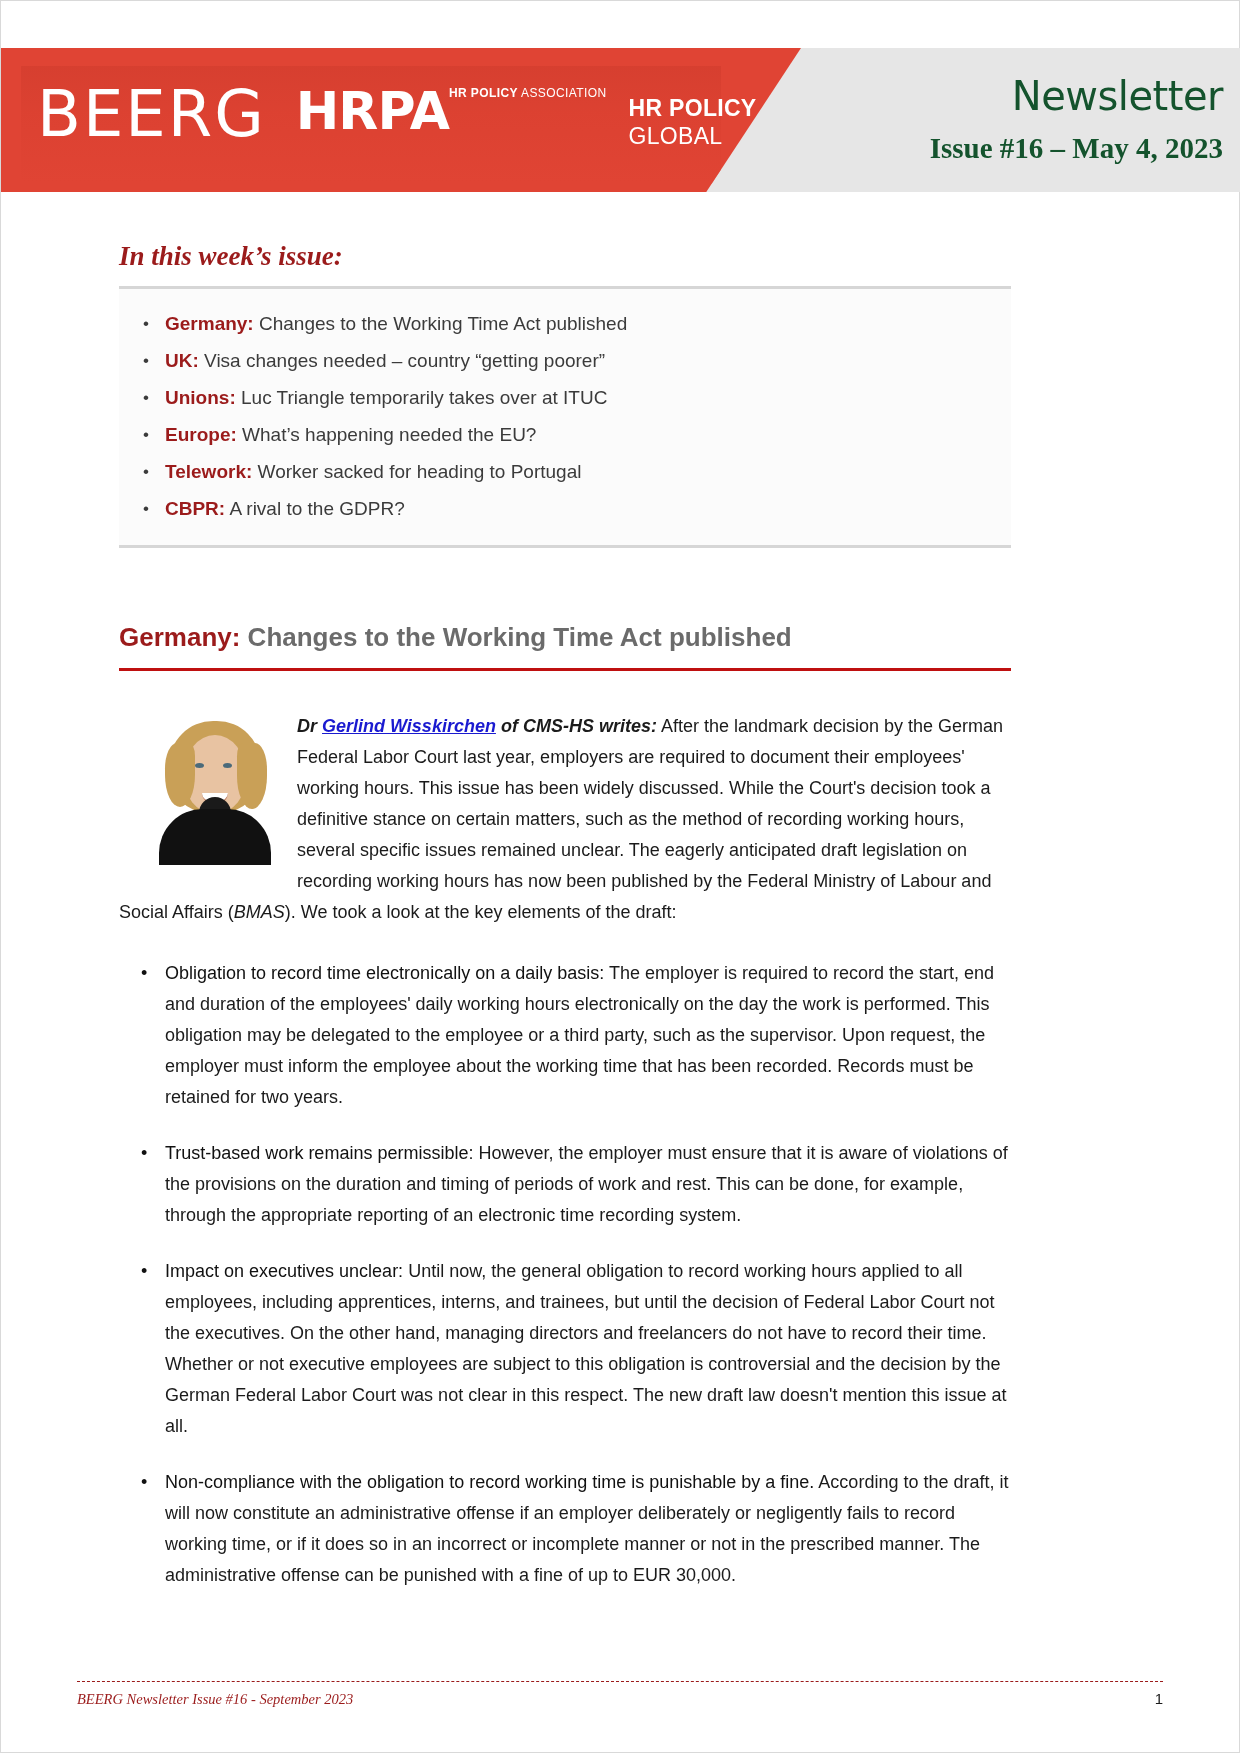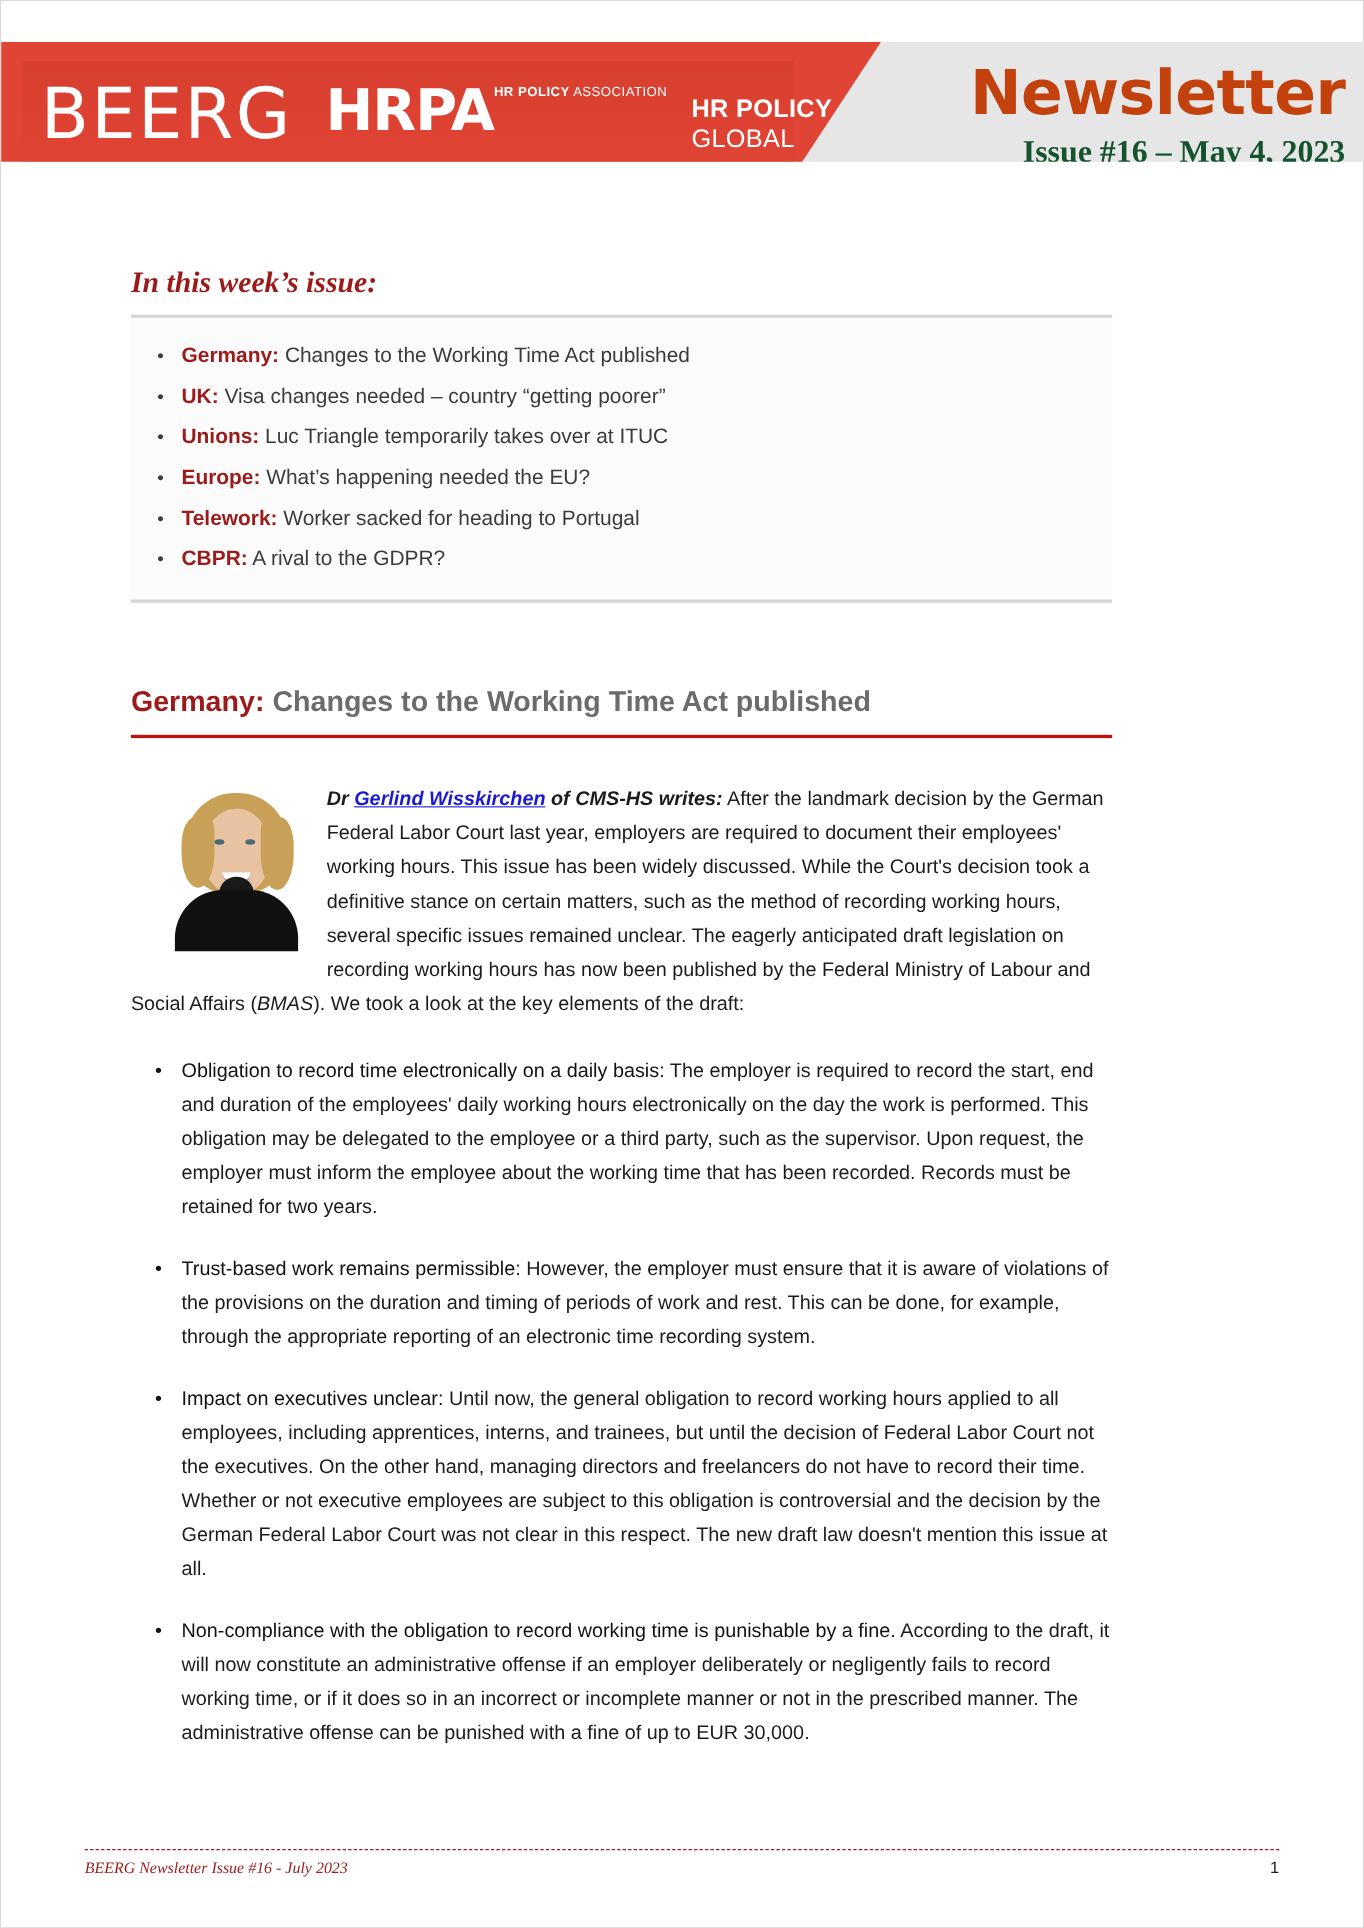--- a/index.html
+++ b/index.html
@@ -23,23 +23,23 @@
     width: 1240px;
     height: 1753px;
     background: #ffffff;
     border: 1px solid #d9d9d9;
     box-sizing: border-box;
   }
 
   
   .masthead {
     position: absolute;
-    left: 0; top: 37px;
+    left: 0; top: 47px;
     width: 1240px;
-    height: 109px;
+    height: 144px;
     background: #e6e6e6;
     overflow: hidden;
   }
   .masthead-red {
     position: absolute;
     left: 0; top: 0;
     width: 800px;
     height: 152px;
     background: #e04434;
     clip-path: polygon(0 0, 800px 0, 700px 152px, 0 152px);
@@ -109,23 +109,23 @@
   }
 
   .masthead-right {
     position: absolute;
     right: 18px; top: 16px;
     width: 400px;
     text-align: right;
   }
   .newsletter-word {
     font-family: "DejaVu Sans", sans-serif;
-    font-size: 56px;
-    font-weight: 700;
-    color: #c2410c;
+    font-size: 40px;
+    font-weight: 400;
+    color: #14532d;
     line-height: 64px;
     letter-spacing: -0.5px;
   }
   .issue-line {
     font-family: "Liberation Serif", serif;
     font-size: 29px;
     font-weight: 700;
     color: #14532d;
     margin-top: 4px;
   }
@@ -428,18 +428,18 @@
         <li>
           <span class="pt">Non-compliance with the obligation to record working time is punishable by a fine.</span><span> According to the draft, it will now constitute an administrative offense if an employer deliberately or negligently fails to record working time, or if it does so in an incorrect or incomplete manner or not in the prescribed manner. The administrative offense can be punished with a fine of up to EUR 30,000.</span>
         </li>
       </ul>
     </div>
   </div>
 
   <div class="footer">
     <div class="footer-rule"></div>
     <div class="footer-row">
-      <span>BEERG Newsletter  Issue #16 - July 2023</span>
+      <span>BEERG Newsletter  Issue #16 - September 2023</span>
       <span class="footer-page">1</span>
     </div>
   </div>
 
 </div>
 
 </body></html>

